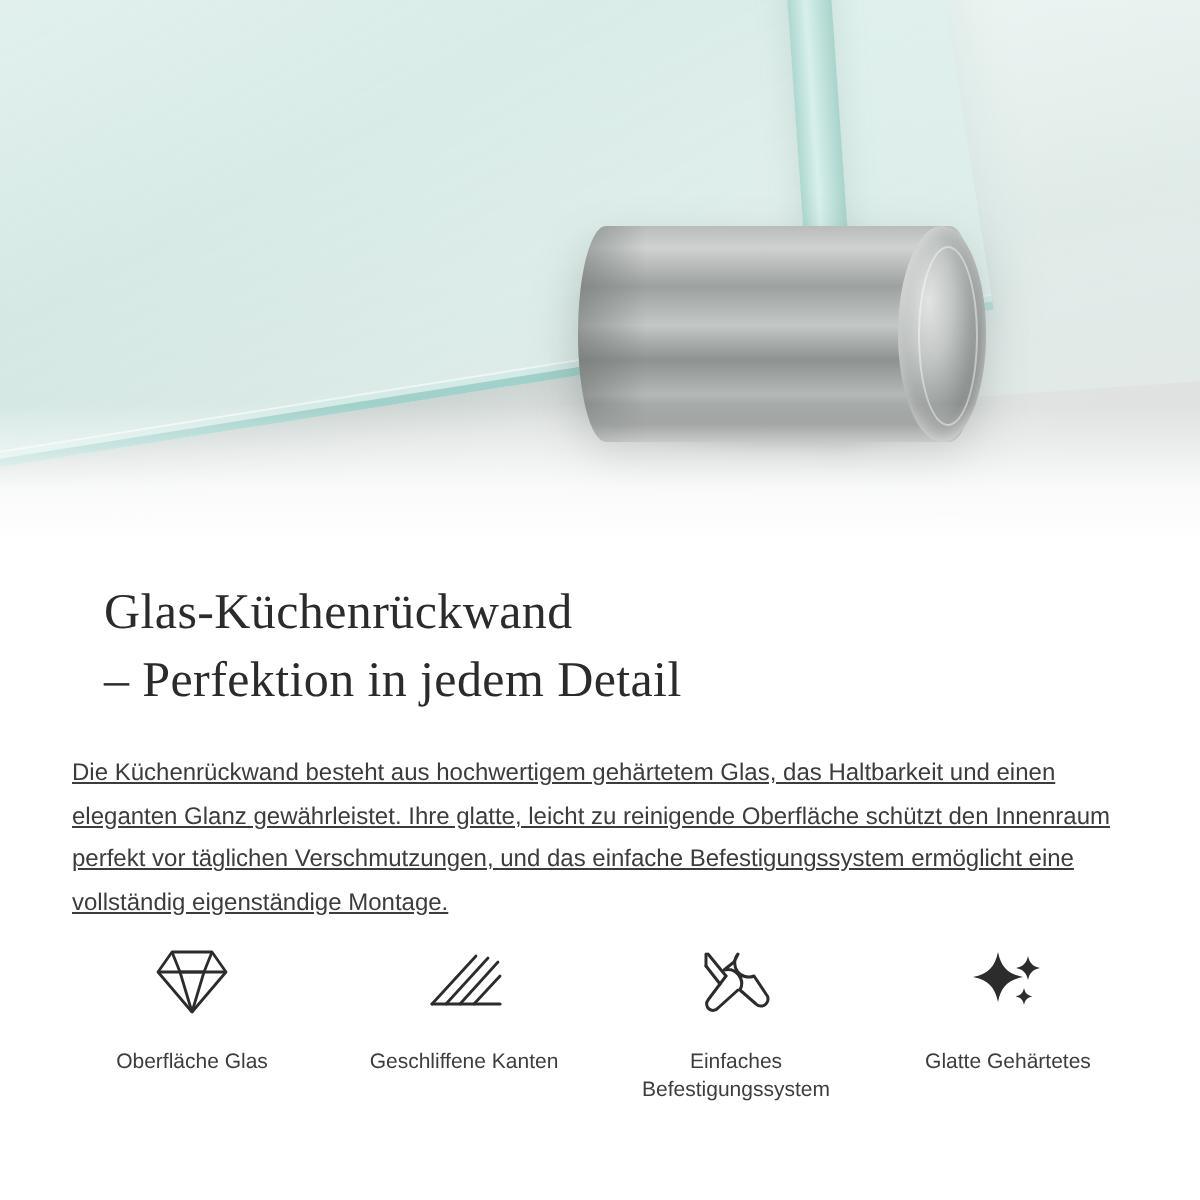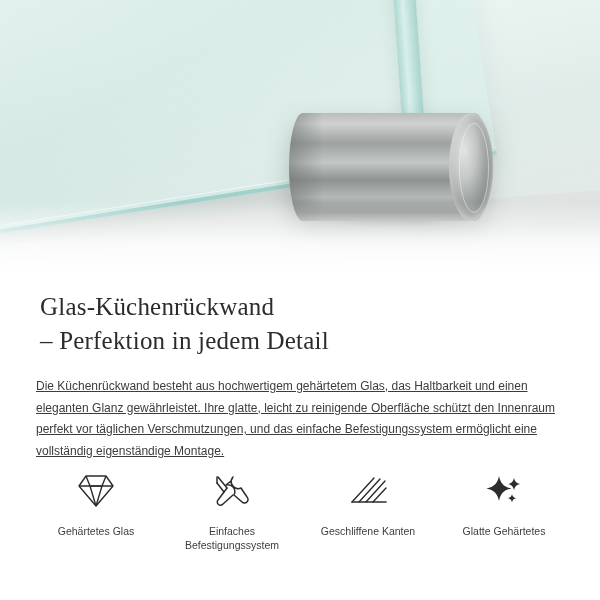--- a/index.html
+++ b/index.html
@@ -157,21 +157,21 @@
     position: relative;
     padding: 18px 36px 0 36px;
   }
   .headline {
     font-family: "Liberation Serif", serif;
     font-size: 25px;
     line-height: 34px;
     color: #2b2b2b;
     font-weight: 400;
     letter-spacing: 0.2px;
-    margin: 0 0 18px 4px;
+    margin: 0 0 18px 16px;
     white-space: pre-line;
   }
   .body-copy {
     font-size: 12px;
     line-height: 21.5px;
     color: #3c3c3c;
     margin: 0;
     max-width: 524px;
     text-decoration: underline;
   }
@@ -245,51 +245,51 @@
     <div class="feature">
       <span class="feature-icon">
         <svg width="38" height="36" viewBox="0 0 38 36" fill="none" stroke="#2c2c2c" stroke-width="1.4" stroke-linejoin="round">
           <path d="M9 3 L29 3 L36 13 L19 33 L2 13 Z"></path>
           <path d="M2 13 L36 13"></path>
           <path d="M9 3 L13 13 L19 33"></path>
           <path d="M29 3 L25 13 L19 33"></path>
           <path d="M13 13 L25 13"></path>
         </svg>
       </span>
-      <span class="feature-label">Gehärtetes Glas</span>
+      <span class="feature-label">Oberfläche Glas</span>
+    </div>
+
+    <div class="feature">
+      <span class="feature-icon">
+        <svg width="38" height="32" viewBox="0 0 38 32" fill="none" stroke="#2c2c2c" stroke-width="1.4" stroke-linecap="round">
+          <path d="M3 27 L25 3"></path>
+          <path d="M10 27 L31 4"></path>
+          <path d="M17 27 L36 6"></path>
+          <path d="M24 27 L37 13"></path>
+          <path d="M3 27 L37 27" stroke-width="1.6"></path>
+        </svg>
+      </span>
+      <span class="feature-label">Geschliffene Kanten</span>
     </div>
 
     <div class="feature">
       <span class="feature-icon">
         <svg width="38" height="36" viewBox="0 0 38 36" fill="none" stroke="#2c2c2c" stroke-width="1.5" stroke-linecap="round" stroke-linejoin="round">
           <path d="M20 4 A7 7 0 0 0 28 15 L34 24 A3.5 3.5 0 0 1 29 29 L21 22 A7 7 0 0 0 13 12 L18 8 Z"></path>
           <path d="M5 4 L14 15"></path>
           <path d="M4 10 L11 19"></path>
           <path d="M14 15 L5 27 A3 3 0 0 0 10 31 L20 22"></path>
           <path d="M4 4 L4 10"></path>
         </svg>
       </span>
       <span class="feature-label">Einfaches Befestigungssystem</span>
     </div>
 
     <div class="feature">
       <span class="feature-icon">
-        <svg width="38" height="32" viewBox="0 0 38 32" fill="none" stroke="#2c2c2c" stroke-width="1.4" stroke-linecap="round">
-          <path d="M3 27 L25 3"></path>
-          <path d="M10 27 L31 4"></path>
-          <path d="M17 27 L36 6"></path>
-          <path d="M24 27 L37 13"></path>
-          <path d="M3 27 L37 27" stroke-width="1.6"></path>
-        </svg>
-      </span>
-      <span class="feature-label">Geschliffene Kanten</span>
-    </div>
-
-    <div class="feature">
-      <span class="feature-icon">
         <svg width="38" height="36" viewBox="0 0 38 36" fill="none" stroke="#2c2c2c" stroke-width="1.4" stroke-linejoin="round">
           <path d="M14 3 C15.5 10.5 19 14 26.5 15.5 C19 17 15.5 20.5 14 28 C12.5 20.5 9 17 1.5 15.5 C9 14 12.5 10.5 14 3 Z" fill="#2c2c2c" stroke="none"></path>
           <path d="M29 5 C29.8 8.6 31.4 10.2 35 11 C31.4 11.8 29.8 13.4 29 17 C28.2 13.4 26.6 11.8 23 11 C26.6 10.2 28.2 8.6 29 5 Z" fill="#2c2c2c" stroke="none"></path>
           <path d="M27 21 C27.6 23.6 28.6 24.6 31.2 25.2 C28.6 25.8 27.6 26.8 27 29.4 C26.4 26.8 25.4 25.8 22.8 25.2 C25.4 24.6 26.4 23.6 27 21 Z" fill="#2c2c2c" stroke="none"></path>
         </svg>
       </span>
       <span class="feature-label">Glatte Gehärtetes</span>
     </div>
 
   </div>

